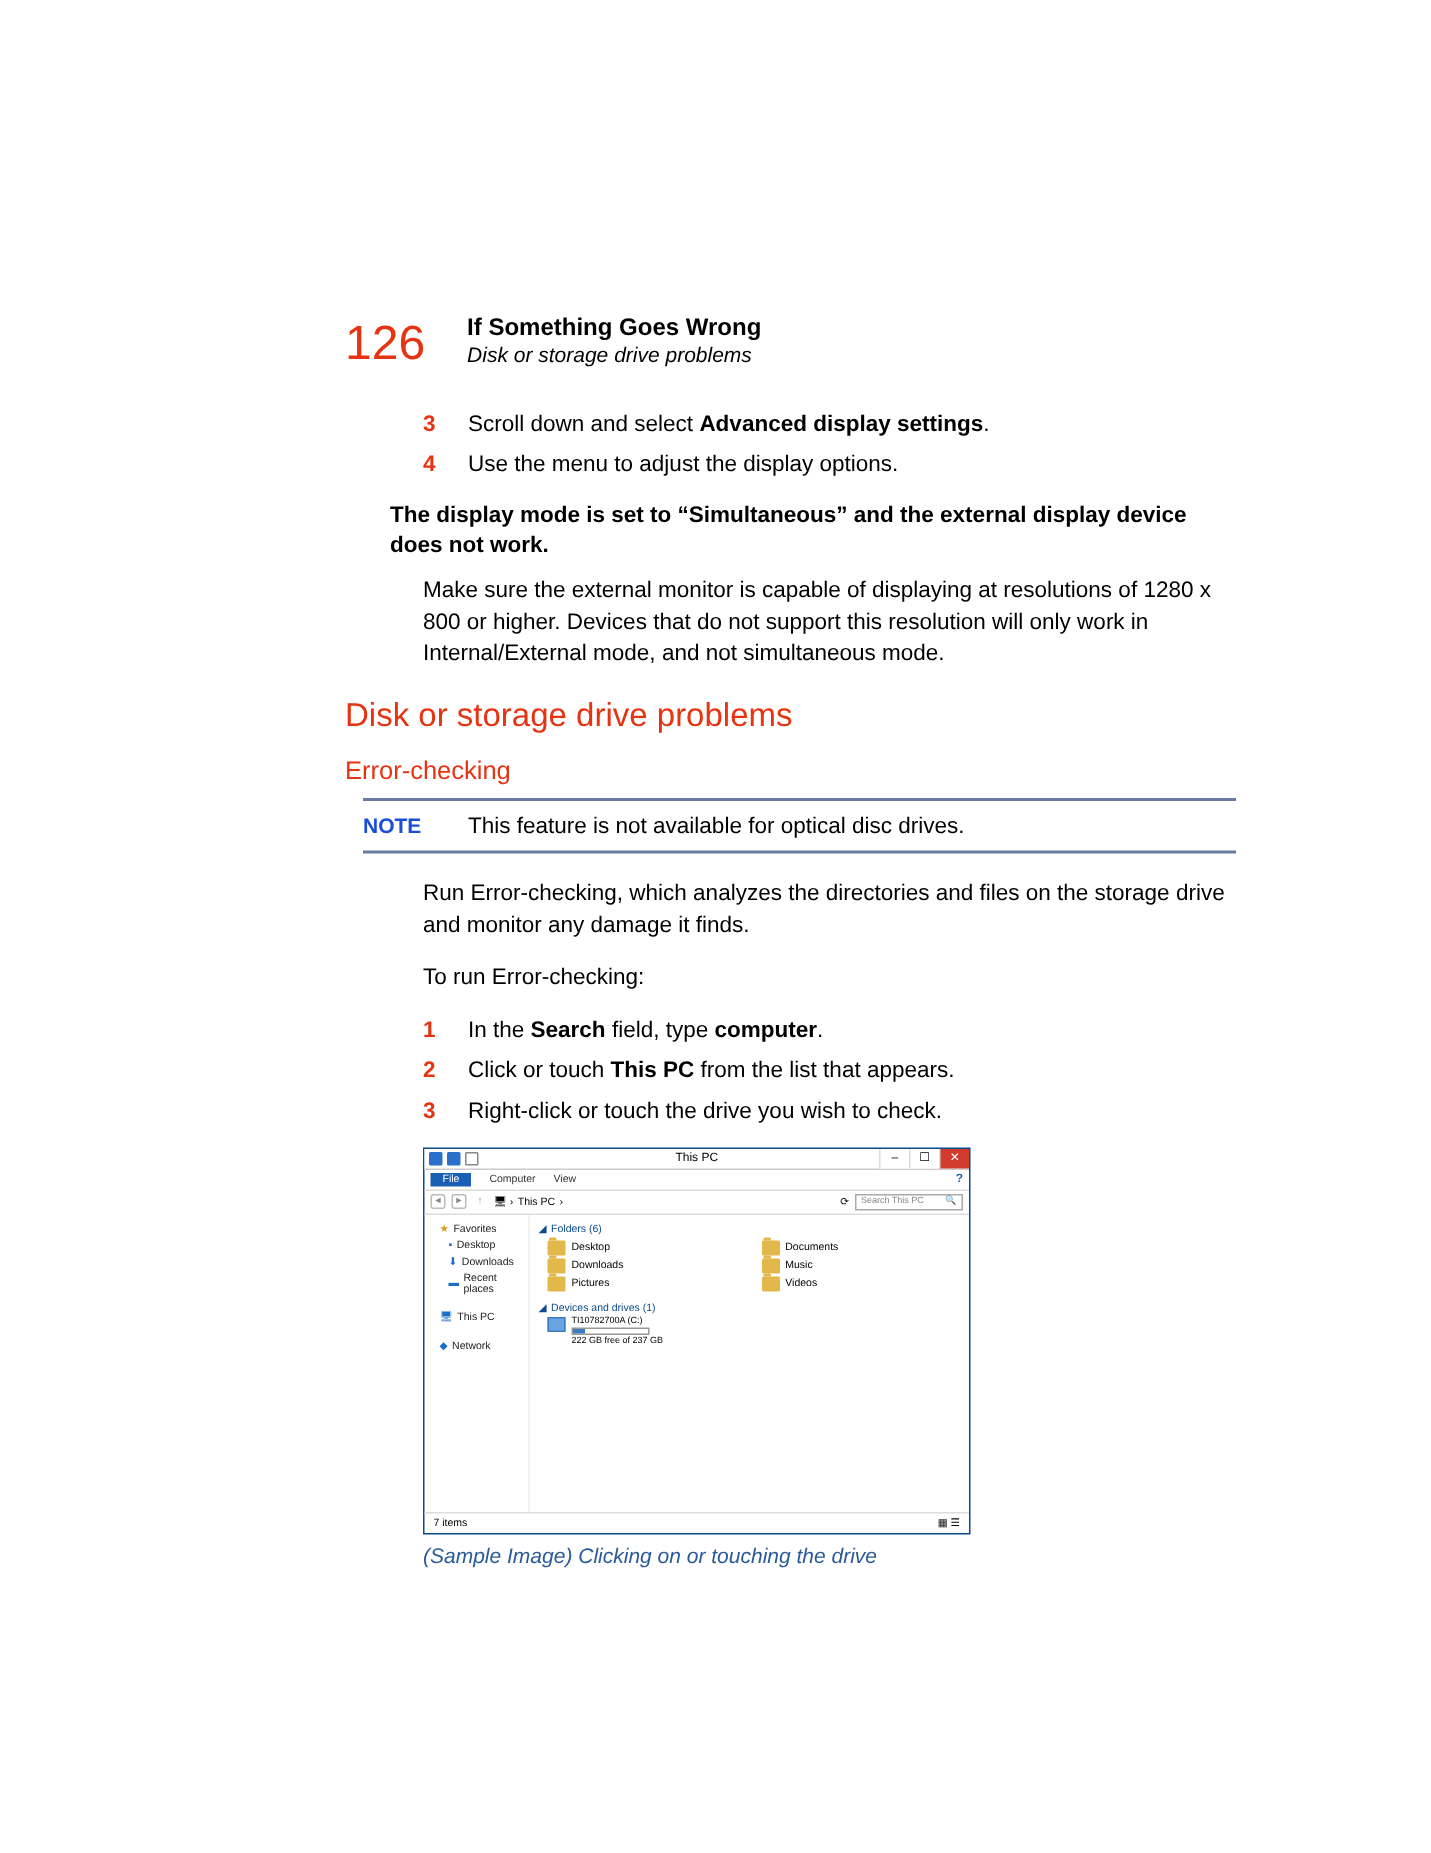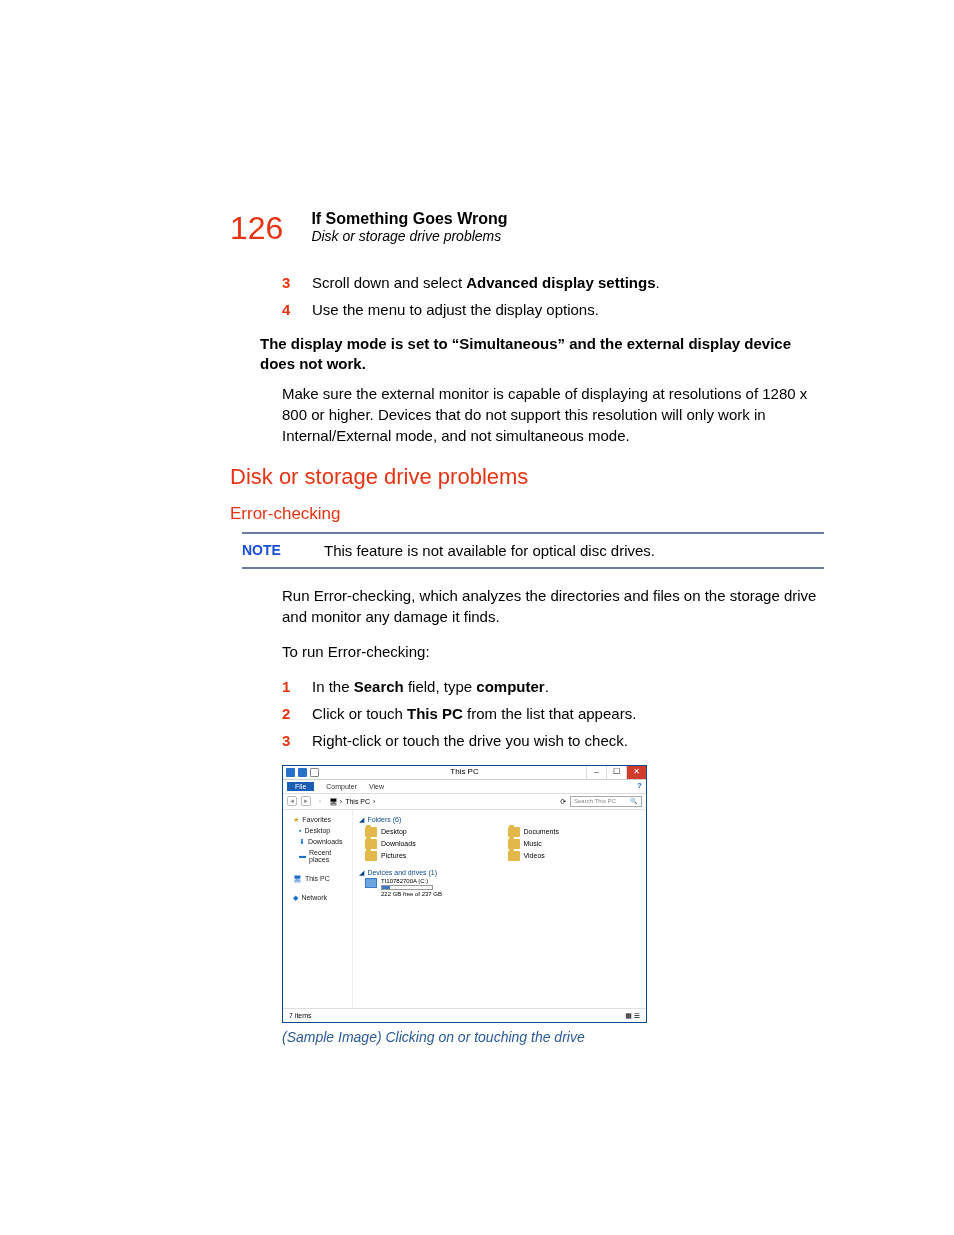--- a/index.html
+++ b/index.html
@@ -93,21 +93,21 @@
     display: flex;
     justify-content: space-between;
   }
   .note-label {
     color: #1a4dd8;
     font-weight: bold;
     font-size: 14px;
     width: 70px;
     flex-shrink: 0;
   }
-  .note-text { flex: 1; font-size: 15px; margin-left: 12px; }
+  .note-text { flex: 1; font-size: 15px; }
   .screenshot-container {
     margin-left: 52px;
     width: 365px;
   }
   .fe-window {
     border: 1px solid #0a4a8f;
     width: 365px;
     height: 258px;
     font-size: 8px;
     line-height: 1;

